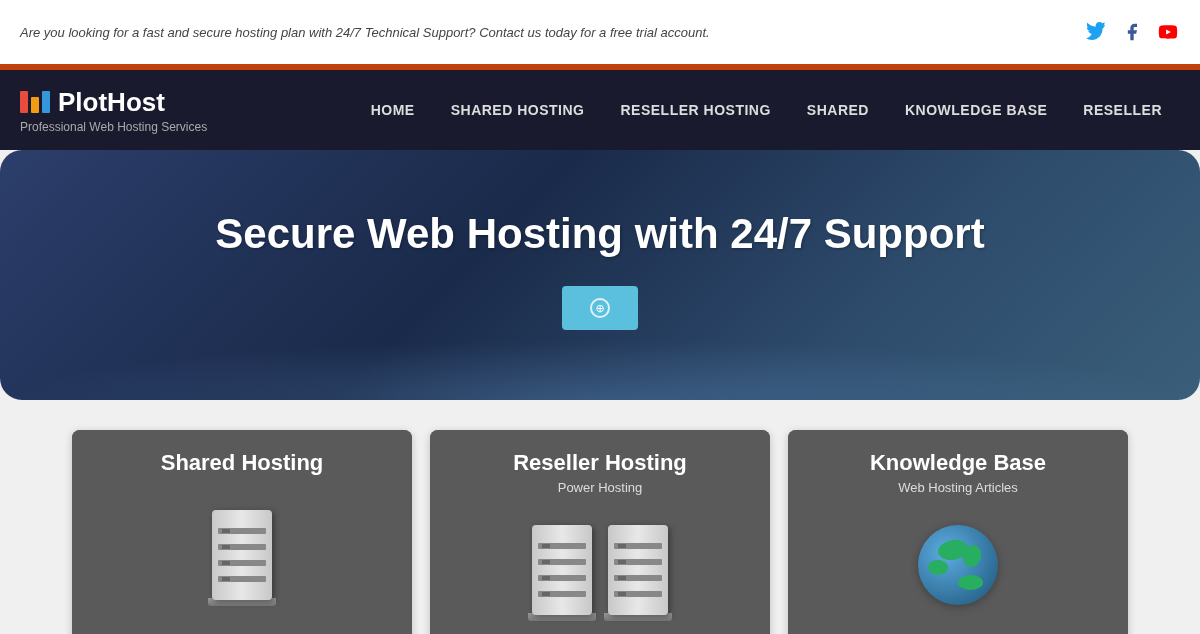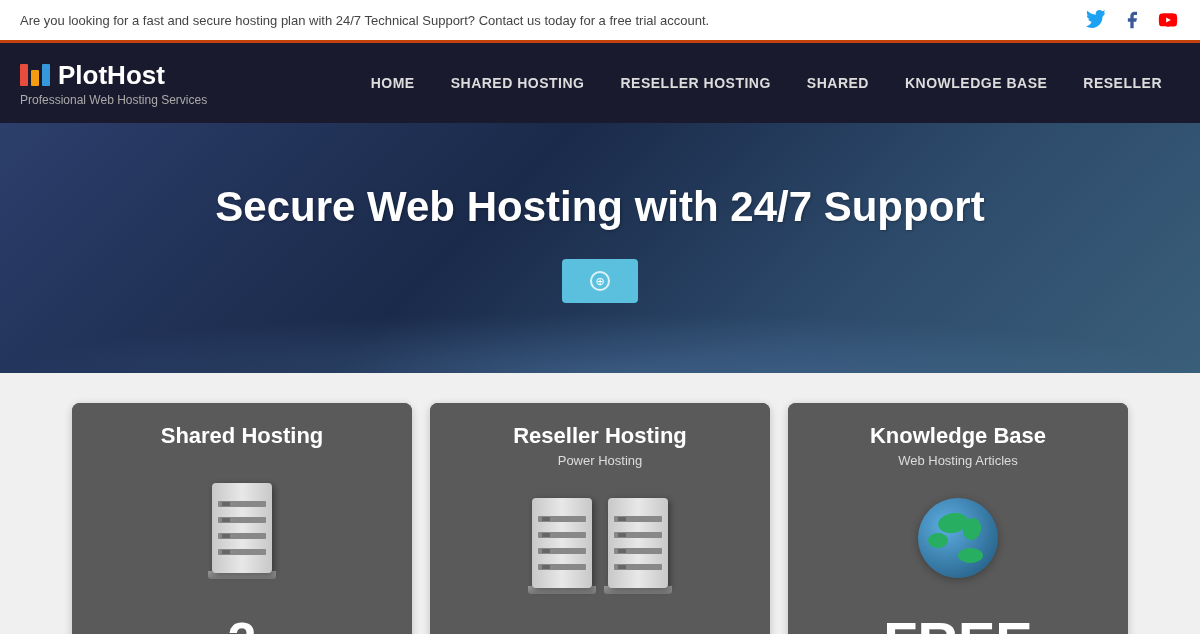--- a/index.html
+++ b/index.html
@@ -1,27 +1,28 @@
 <!DOCTYPE html>
 <html><head>
   <meta charset="utf-8">
   <style>
     * { margin: 0; padding: 0; box-sizing: border-box; }
     body { font-family: Arial, sans-serif; background: #f0f0f0; }
 
     
     .announcement-bar {
       background: #fff;
-      border-bottom: 3px solid #c2410c;
+      border-bottom: 6px solid #c2410c;
       display: flex;
       justify-content: space-between;
       align-items: center;
-      padding: 8px 20px;
+      padding: 20px 20px;
       font-size: 13px;
       color: #444;
+      font-style: italic;
     }
     .announcement-bar .social-icons {
       display: flex;
       gap: 12px;
       align-items: center;
     }
     .social-icon {
       width: 24px;
       height: 24px;
       display: flex;
@@ -93,20 +94,21 @@
       transition: color 0.2s;
     }
 
     
     .hero {
       background: linear-gradient(135deg, #2c3e6b 0%, #1a2a4a 40%, #2d4a6b 70%, #3a5f7a 100%);
       text-align: center;
       padding: 60px 12px 70px;
       position: relative;
       overflow: hidden;
+      border-radius: 22px;
     }
     .hero::before {
       content: '';
       position: absolute;
       bottom: 0;
       left: 0;
       right: 0;
       height: 60px;
       background: radial-gradient(ellipse at 50% 100%, rgba(100,150,200,0.3) 0%, transparent 70%);
     }

